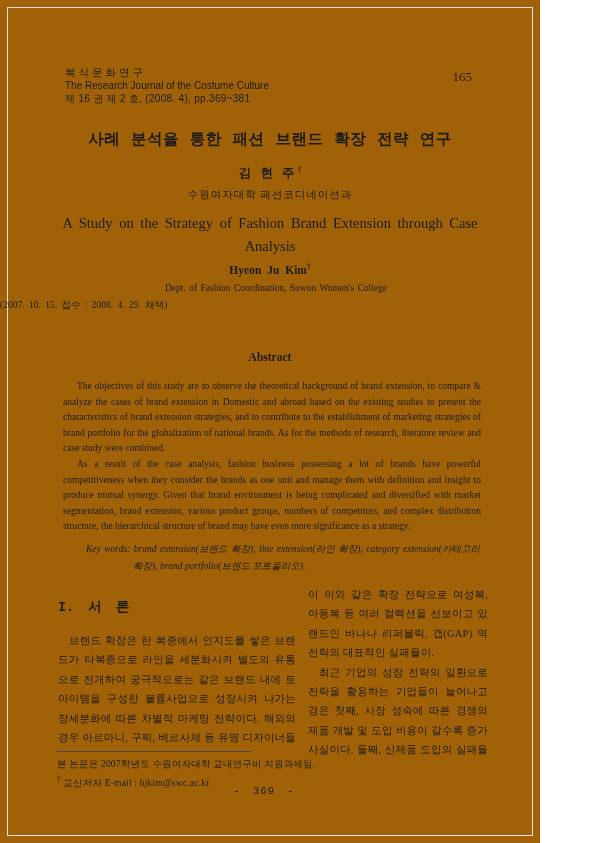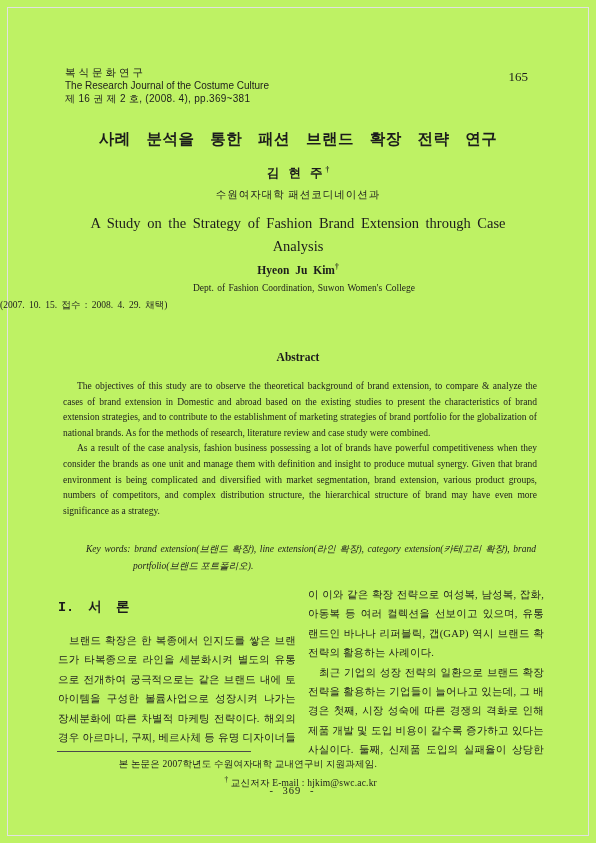--- a/index.html
+++ b/index.html
@@ -1,20 +1,20 @@
 <!DOCTYPE html>
 <html><head>
 <meta charset="utf-8">
 <style>
   html, body { margin: 0; padding: 0; background: #ffffff; }
   .page {
     position: relative;
-    width: 596px;
+    width: 540px;
     height: 843px;
-    background: #bef264;
+    background: #a16207;
     overflow: hidden;
     font-family: "Liberation Serif", "DejaVu Serif", serif;
     color: #1c1c1c;
     box-sizing: border-box;
   }
   .scan-border {
     position: absolute;
     inset: 7px;
     border: 1px solid #e1e1e1;
     pointer-events: none;
@@ -35,21 +35,21 @@
     margin-left: 7px;
   }
   .journal-kr { letter-spacing: 3px; font-size: 10.5px; }
   .journal-issue { letter-spacing: 0.3px; }
   .pageno-top { font-size: 13px; margin-right: 13px; margin-top: 3px; }
 
   
   .title-kr {
     position: absolute; top: 129px; left: 0; right: 0;
     margin: 0; text-align: center;
-    font-family: Liberation Mono, monospace;
+    font-family: Liberation Sans, sans-serif;
     font-weight: bold; font-size: 15.5px;
     word-spacing: 6px; letter-spacing: 0.5px;
   }
   .author-kr {
     position: absolute; top: 165px; left: 0; right: 0;
     text-align: center;
     font-family: Liberation Serif, serif;
     font-weight: bold; font-size: 12.5px; letter-spacing: 3px;
   }
   sup.dagger { font-size: 7.5px; letter-spacing: 0; }
@@ -113,24 +113,24 @@
   }
   .line.short  { text-align-last: left; }
   .line.indent { text-indent: 11px; }
 
   
   .footnote {
     position: absolute; top: 751px; left: 57px; width: 320px;
     font-size: 9.5px;
   }
   .footnote-rule { width: 194px; border-top: 1px solid #4a4a4a; margin: 0 0 5px 0; }
-  .fn-line { line-height: 15px; letter-spacing: 0.2px; text-align: right; }
+  .fn-line { line-height: 15px; letter-spacing: 0.2px; }
   .pageno-bottom {
     position: absolute; top: 785px; left: 0; right: 12px;
-    text-align: center; font-size: 10.5px; word-spacing: 5px; letter-spacing: 1px;
+    text-align: center; font-size: 10.5px; word-spacing: 5px; letter-spacing: 1px; font-family: Liberation Mono, monospace;
   }
 </style>
 </head>
 <body>
 
 <div class="page">
   <div class="scan-border"></div>
 
   <header class="journal-header">
     <div class="journal-left">
@@ -182,21 +182,21 @@
           <div class="line">장세분화에 따른 차별적 마케팅 전략이다. 해외의</div>
           <div class="line">경우 아르마니, 구찌, 베르사체 등 유명 디자이너들</div>
         </div>
     </div>
     <div class="col-right">
       <div class="col-body">
 
       <div class="line">이 이와 같은 확장 전략으로 여성복, 남성복, 잡화,</div>
           <div class="line">아동복 등 여러 컬렉션을 선보이고 있으며, 유통 브</div>
           <div class="line">랜드인 바나나 리퍼블릭, 갭(GAP) 역시 브랜드 확장</div>
-          <div class="line short">전략의 활용하는 사례이다.</div>
+          <div class="line short">전략의 대표적인 실패율이.</div>
           <div class="line indent">최근 기업의 성장 전략의 일환으로 브랜드 확장</div>
           <div class="line">전략을 활용하는 기업들이 늘어나고 있는데, 그 배</div>
           <div class="line">경은 첫째, 시장 성숙에 따른 경쟁의 격화로 인해 신</div>
           <div class="line">제품 개발 및 도입 비용이 갈수록 증가하고 있다는</div>
           <div class="line">사실이다. 둘째, 신제품 도입의 실패율이 상당한 수</div>
         </div>
     </div>
   </section>
 
   <footer class="footnote">

